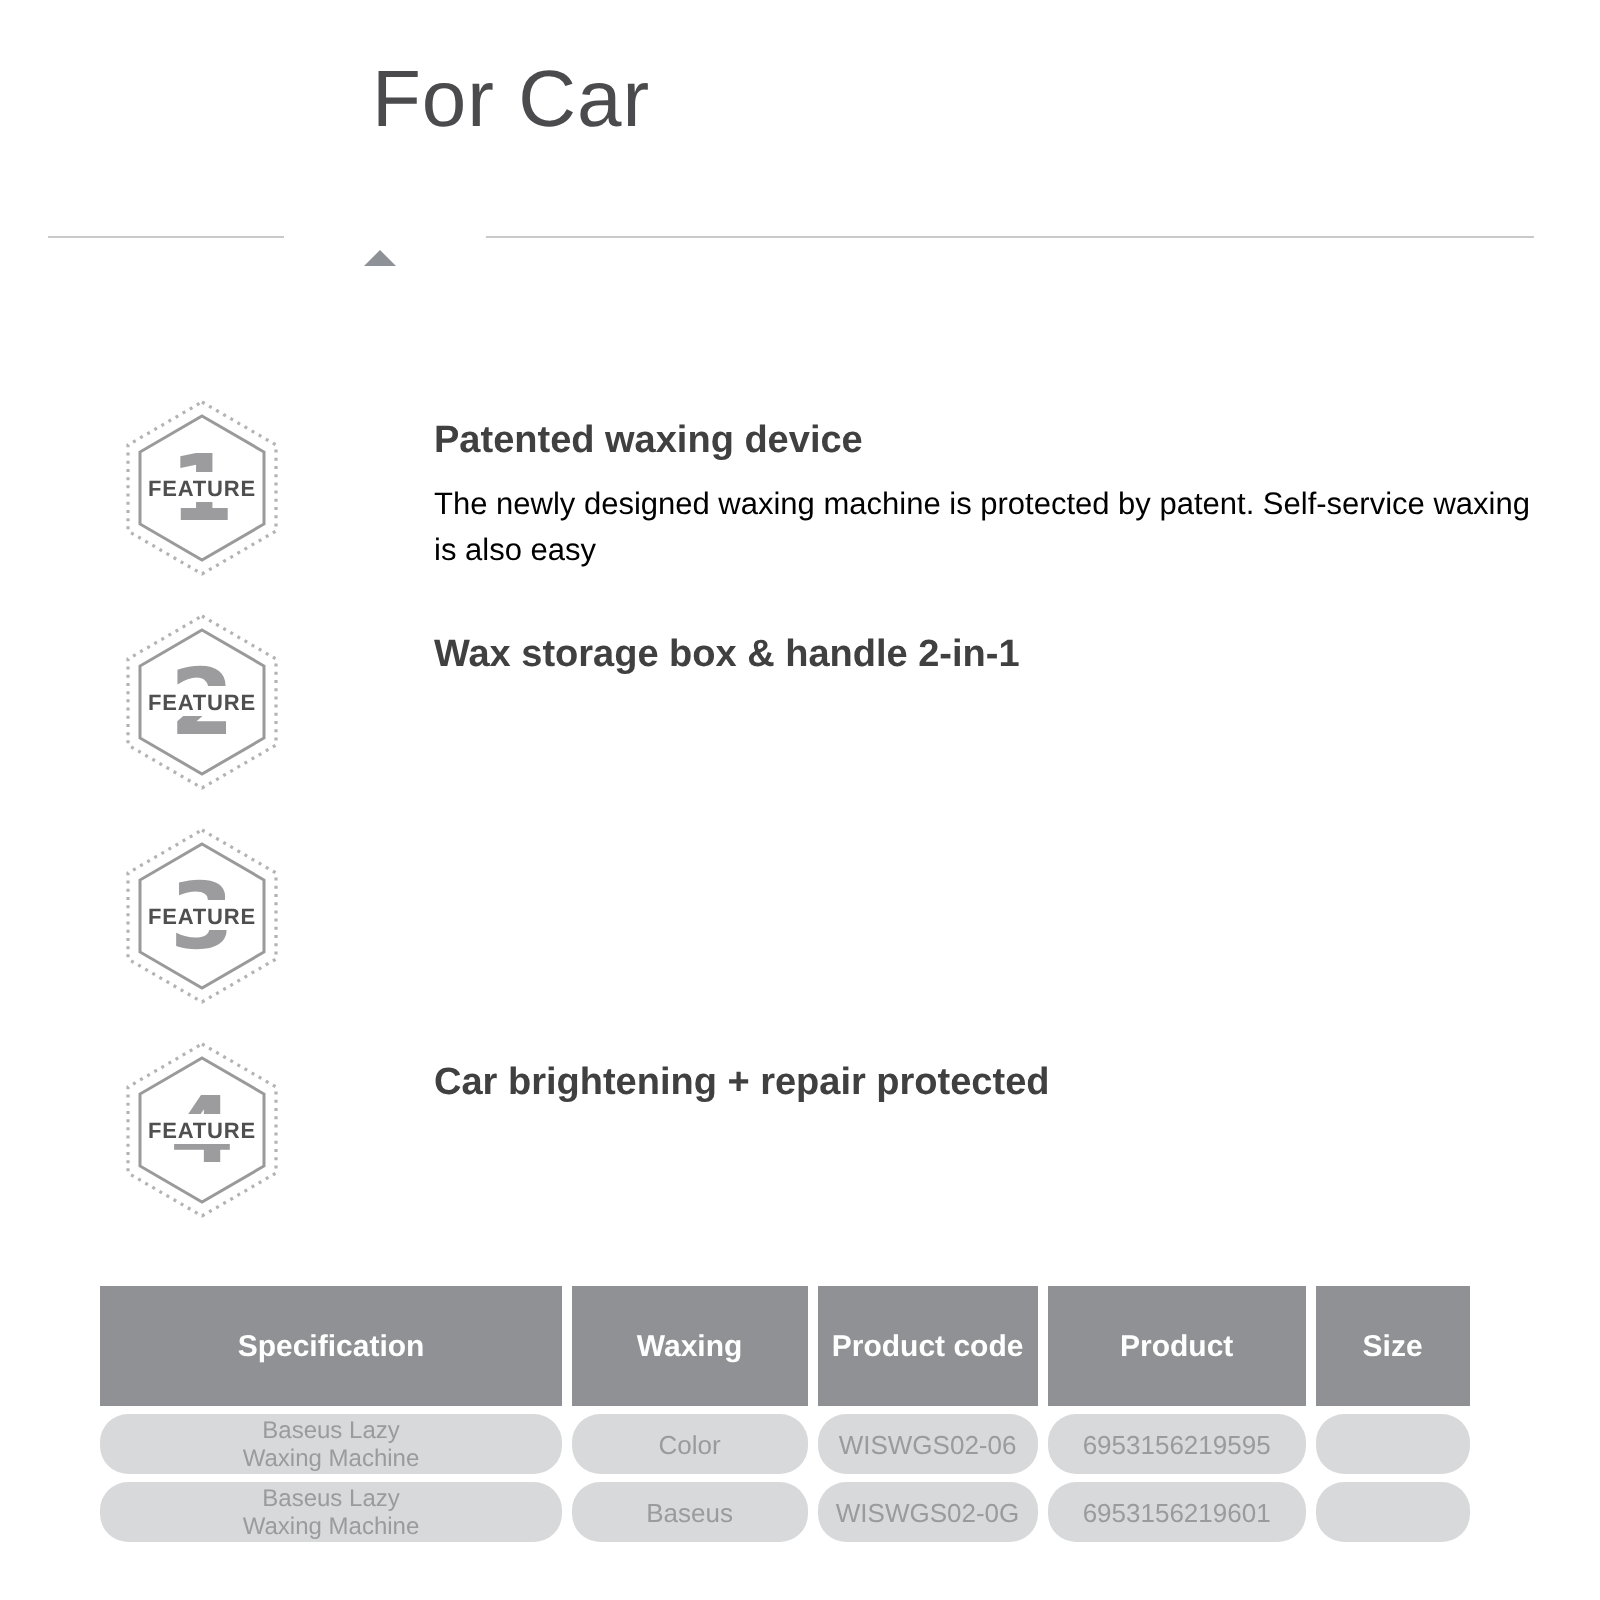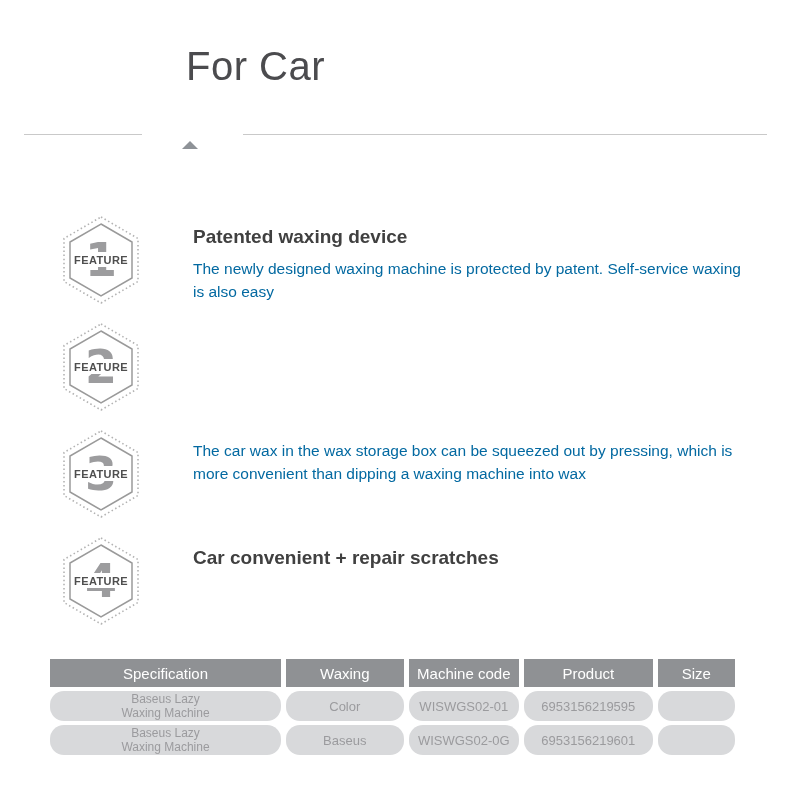--- a/index.html
+++ b/index.html
@@ -9,21 +9,21 @@
     width: 800px;
     height: 800px;
     overflow: hidden;
     font-family: "Liberation Sans", sans-serif;
   }
   .page { width: 800px; height: 800px; position: relative; }
 
   
   .page-title {
     margin: 0;
-    padding: 42px 0 0 186px;
+    padding: 26px 0 0 186px;
     font-size: 40px;
     line-height: 1.2;
     font-weight: 400;
     letter-spacing: 0.5px;
     color: #4b4b4e;
   }
 
   
   .divider {
     position: relative;
@@ -65,53 +65,53 @@
     fill: #9c9c9e;
   }
   .badge-label {
     font-family: "Liberation Sans", sans-serif;
     font-size: 11px;
     font-weight: 700;
     letter-spacing: 0.4px;
     fill: #4f4f4f;
   }
   .feature-text {
-    margin-left: 53px;
+    margin-left: 77px;
     margin-top: 10px;
     width: 552px;
   }
   .feature-title {
     margin: 0 0 10px 0;
     font-size: 19px;
     font-weight: 700;
     color: #404040;
   }
   .feature-desc {
     margin: 0;
     font-size: 15.5px;
     line-height: 1.48;
-    color: #0369a1;
+    color: #000000;
     max-width: 548px;
   }
 
   
   .spec-table {
     margin: 30px 0 0 45px;
     border-collapse: separate;
     border-spacing: 5px 4px;
     width: 695px;
     table-layout: fixed;
   }
   .spec-table th {
     background: #8f9194;
     color: #ffffff;
     font-size: 15px;
-    font-weight: 400;
+    font-weight: 700;
     height: 28px;
-    padding: 0 4px;
+    padding: 16px 4px;
     text-align: center;
   }
   .spec-table td {
     background: #d8d9db;
     color: #9b9b9e;
     font-size: 13px;
     height: 30px;
     padding: 0 4px;
     text-align: center;
     vertical-align: middle;
@@ -155,76 +155,76 @@
 
     <div class="feature-row">
       <svg class="badge" width="78" height="88" viewBox="0 0 78 88">
         <polygon points="39,1 76,22.5 76,65.5 39,87 2,65.5 2,22.5" fill="none" stroke="#b3b3b3" stroke-width="1.6" stroke-dasharray="1.5,2.6"></polygon>
         <polygon points="39,8 70,26 70,62 39,80 8,62 8,26" fill="#ffffff" stroke="#9a9a9a" stroke-width="1.5"></polygon>
         <text class="badge-num" x="39" y="60" text-anchor="middle">2</text>
         <rect x="11" y="36" width="56" height="15" fill="#ffffff"></rect>
         <text class="badge-label" x="39" y="48" text-anchor="middle">FEATURE</text>
       </svg>
       <div class="feature-text">
+        <h2 class="feature-title">Wax storage box &amp; handle 2-in-1</h2>
       </div>
     </div>
 
     <div class="feature-row">
       <svg class="badge" width="78" height="88" viewBox="0 0 78 88">
         <polygon points="39,1 76,22.5 76,65.5 39,87 2,65.5 2,22.5" fill="none" stroke="#b3b3b3" stroke-width="1.6" stroke-dasharray="1.5,2.6"></polygon>
         <polygon points="39,8 70,26 70,62 39,80 8,62 8,26" fill="#ffffff" stroke="#9a9a9a" stroke-width="1.5"></polygon>
         <text class="badge-num" x="39" y="60" text-anchor="middle">3</text>
         <rect x="11" y="36" width="56" height="15" fill="#ffffff"></rect>
         <text class="badge-label" x="39" y="48" text-anchor="middle">FEATURE</text>
       </svg>
       <div class="feature-text">
-        <p class="feature-desc">The car wax in the wax storage box can be squeezed out by pressing, which is more convenient than dipping a waxing machine into wax</p>
       </div>
     </div>
 
     <div class="feature-row">
       <svg class="badge" width="78" height="88" viewBox="0 0 78 88">
         <polygon points="39,1 76,22.5 76,65.5 39,87 2,65.5 2,22.5" fill="none" stroke="#b3b3b3" stroke-width="1.6" stroke-dasharray="1.5,2.6"></polygon>
         <polygon points="39,8 70,26 70,62 39,80 8,62 8,26" fill="#ffffff" stroke="#9a9a9a" stroke-width="1.5"></polygon>
         <text class="badge-num" x="39" y="60" text-anchor="middle">4</text>
         <rect x="11" y="36" width="56" height="15" fill="#ffffff"></rect>
         <text class="badge-label" x="39" y="48" text-anchor="middle">FEATURE</text>
       </svg>
       <div class="feature-text">
-        <h2 class="feature-title">Car convenient + repair scratches</h2>
+        <h2 class="feature-title">Car brightening + repair protected</h2>
       </div>
     </div>
 
   </div>
 
   <table class="spec-table">
     <colgroup>
       <col class="col-spec">
         <col class="col-color">
         <col class="col-code">
         <col class="col-barcode">
         <col class="col-size">
     </colgroup>
     <thead>
       <tr>
         <th>Specification</th>
         <th>Waxing</th>
-        <th>Machine code</th>
+        <th>Product code</th>
         <th>Product</th>
         <th>Size</th>
       </tr>
     </thead>
     <tbody>
       <tr>
         <td class="spec-cell">
           <div>Baseus Lazy</div>
           <div>Waxing Machine</div>
         </td>
         <td>Color</td>
-        <td>WISWGS02-01</td>
+        <td>WISWGS02-06</td>
         <td>6953156219595</td>
         <td></td>
       </tr>
       <tr>
         <td class="spec-cell">
           <div>Baseus Lazy</div>
           <div>Waxing Machine</div>
         </td>
         <td>Baseus</td>
         <td>WISWGS02-0G</td>

